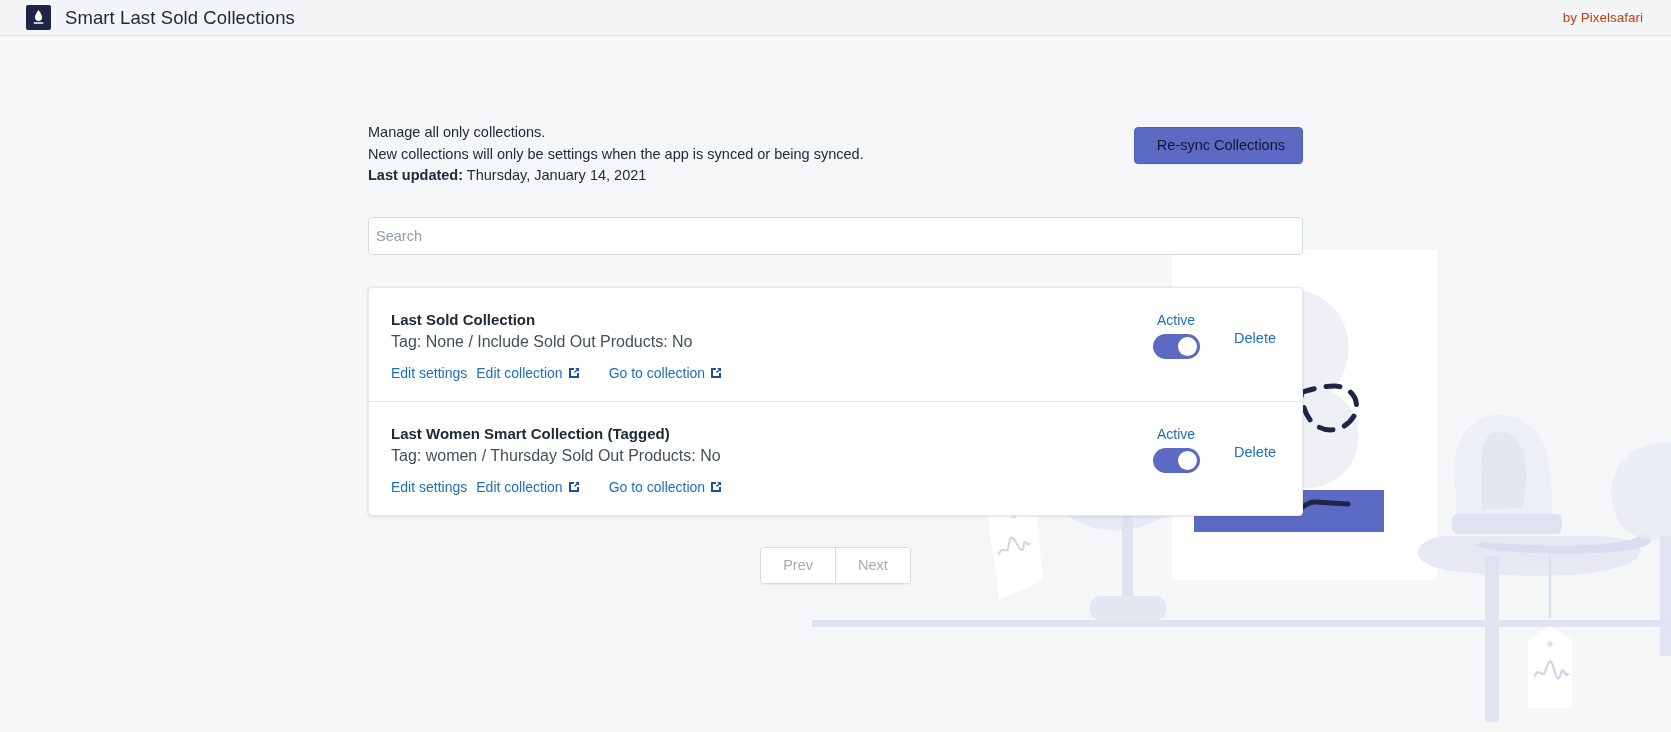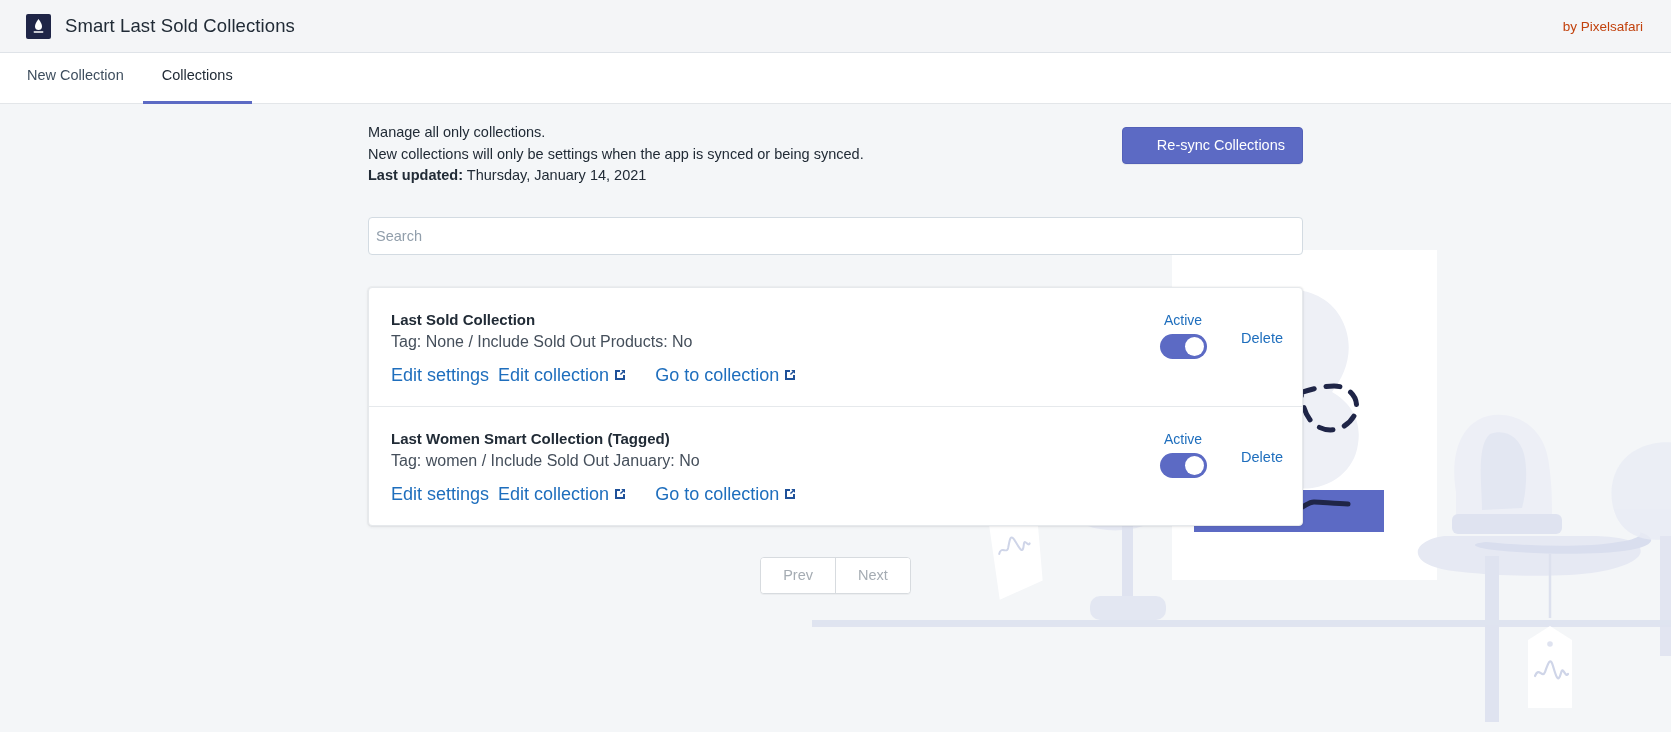--- a/index.html
+++ b/index.html
@@ -22,21 +22,21 @@
     height: 732px;
     background: #f4f6f8;
     overflow: hidden;
   }
 
   
   .appbar {
     position: absolute;
     left: 0; top: 0;
     width: 1671px;
-    height: 53px;
+    height: 36px;
     background: #f4f5f7;
     border-bottom: 1px solid #dfe3e8;
     display: flex;
     align-items: center;
     box-sizing: border-box;
     z-index: 30;
     text-align: right;
   }
   .app-icon {
     width: 25px;
@@ -137,26 +137,26 @@
     font-size: 14.5px;
     line-height: 21.5px;
     color: #212b36;
     pointer-events: none;
   }
   .intro-text .strong { font-weight: bold; }
 
   .resync-btn {
     margin-top: 5px;
     background: #5c6ac4;
-    color: #ffffff;
+    color: #0f172a;
     font-size: 14.5px;
     font-family: "Liberation Sans", sans-serif;
     border: 1px solid #5361b8;
     border-radius: 4px;
-    padding: 9px 17px 10px 34px;
+    padding: 9px 17px 10px 22px;
     cursor: pointer;
     white-space: nowrap;
     pointer-events: auto;
     box-shadow: 0 1px 0 rgba(22,29,37,0.05);
   }
 
   
   .search-wrap {
     margin-top: 30px;
     pointer-events: auto;
@@ -183,21 +183,21 @@
     border: 1px solid #e6e9ec;
     border-radius: 4px;
     box-shadow: 0 0 0 1px rgba(63,63,68,0.03), 0 1px 3px rgba(63,63,68,0.10);
     pointer-events: auto;
     overflow: hidden;
   }
   .collection-row {
     position: relative;
     display: flex;
     align-items: flex-start;
-    padding: 22px 15px 20px 22px;
+    padding: 22px 22px 20px 22px;
     min-height: 70px;
     box-sizing: border-box;
   }
   .collection-row + .collection-row {
     border-top: 1px solid #e6e9ec;
   }
   .row-left { flex: 1 1 auto; min-width: 0; }
   .row-title {
     font-size: 15px;
     font-weight: bold;
@@ -212,21 +212,21 @@
   }
   .row-links {
     margin-top: 14px;
     display: flex;
     align-items: center;
     gap: 9px;
     flex-wrap: nowrap;
   }
   .row-links a {
     color: #1e6ebd;
-    font-size: 18px;
+    font-size: 14px;
     text-decoration: none;
     cursor: pointer;
     white-space: nowrap;
     display: inline-flex;
     align-items: center;
     gap: 5px;
   }
   .gap-lg { width: 11px; display: inline-block; }
   .ext-icon { display: inline-block; color: #1f5199; line-height: 0; }
 
@@ -370,24 +370,20 @@
     <div class="app-icon">
       <svg width="15" height="17" viewBox="0 0 15 17" xmlns="http://www.w3.org/2000/svg">
         <path d="M7.5 1 C5.4 4 4 6.2 4 8.4 C4 10.6 5.5 12 7.5 12 C9.5 12 11 10.6 11 8.4 C11 6.2 9.6 4 7.5 1 Z" fill="#ffffff"></path>
         <rect x="2.6" y="13.2" width="9.8" height="1.5" rx="0.6" fill="#ffffff"></rect>
       </svg>
     </div>
     <div class="app-title">Smart Last Sold Collections</div>
     <div class="app-author">by Pixelsafari</div>
   </div>
 
-  <div class="tabbar">
-    <div class="tab">New Collection</div>
-    <div class="tab active">Collections</div>
-  </div>
 
   <div class="main">
     <div class="col">
 
       <div class="intro-row">
         <div class="intro-text">
           <div>Manage all only collections.</div>
           <div>New collections will only be settings when the app is synced or being synced.</div>
           <div>
             <span class="strong">Last updated:</span>
@@ -437,21 +433,21 @@
                 <div class="knob"></div>
               </div>
             </div>
             <a class="delete-link">Delete</a>
           </div>
         </div>
 
         <div class="collection-row">
           <div class="row-left">
             <div class="row-title">Last Women Smart Collection (Tagged)</div>
-            <div class="row-sub">Tag: women / Include Sold Out January: No</div>
+            <div class="row-sub">Tag: women / Thursday Sold Out Products: No</div>
             <div class="row-links">
               <a>Edit settings</a>
               <a>
                 <span>Edit collection</span>
                 <span class="ext-icon">
                   <svg width="12" height="12" viewBox="0 0 12 12" xmlns="http://www.w3.org/2000/svg">
                     <path d="M1 1 h5 v2 H3 v6 h6 V6 h2 v5 H1 Z" fill="#1f5199"></path>
                     <path d="M7.2 1 H11 v3.8 L9.6 3.4 L6.9 6.1 L5.9 5.1 L8.6 2.4 Z" fill="#1f5199"></path>
                   </svg>
                 </span>

